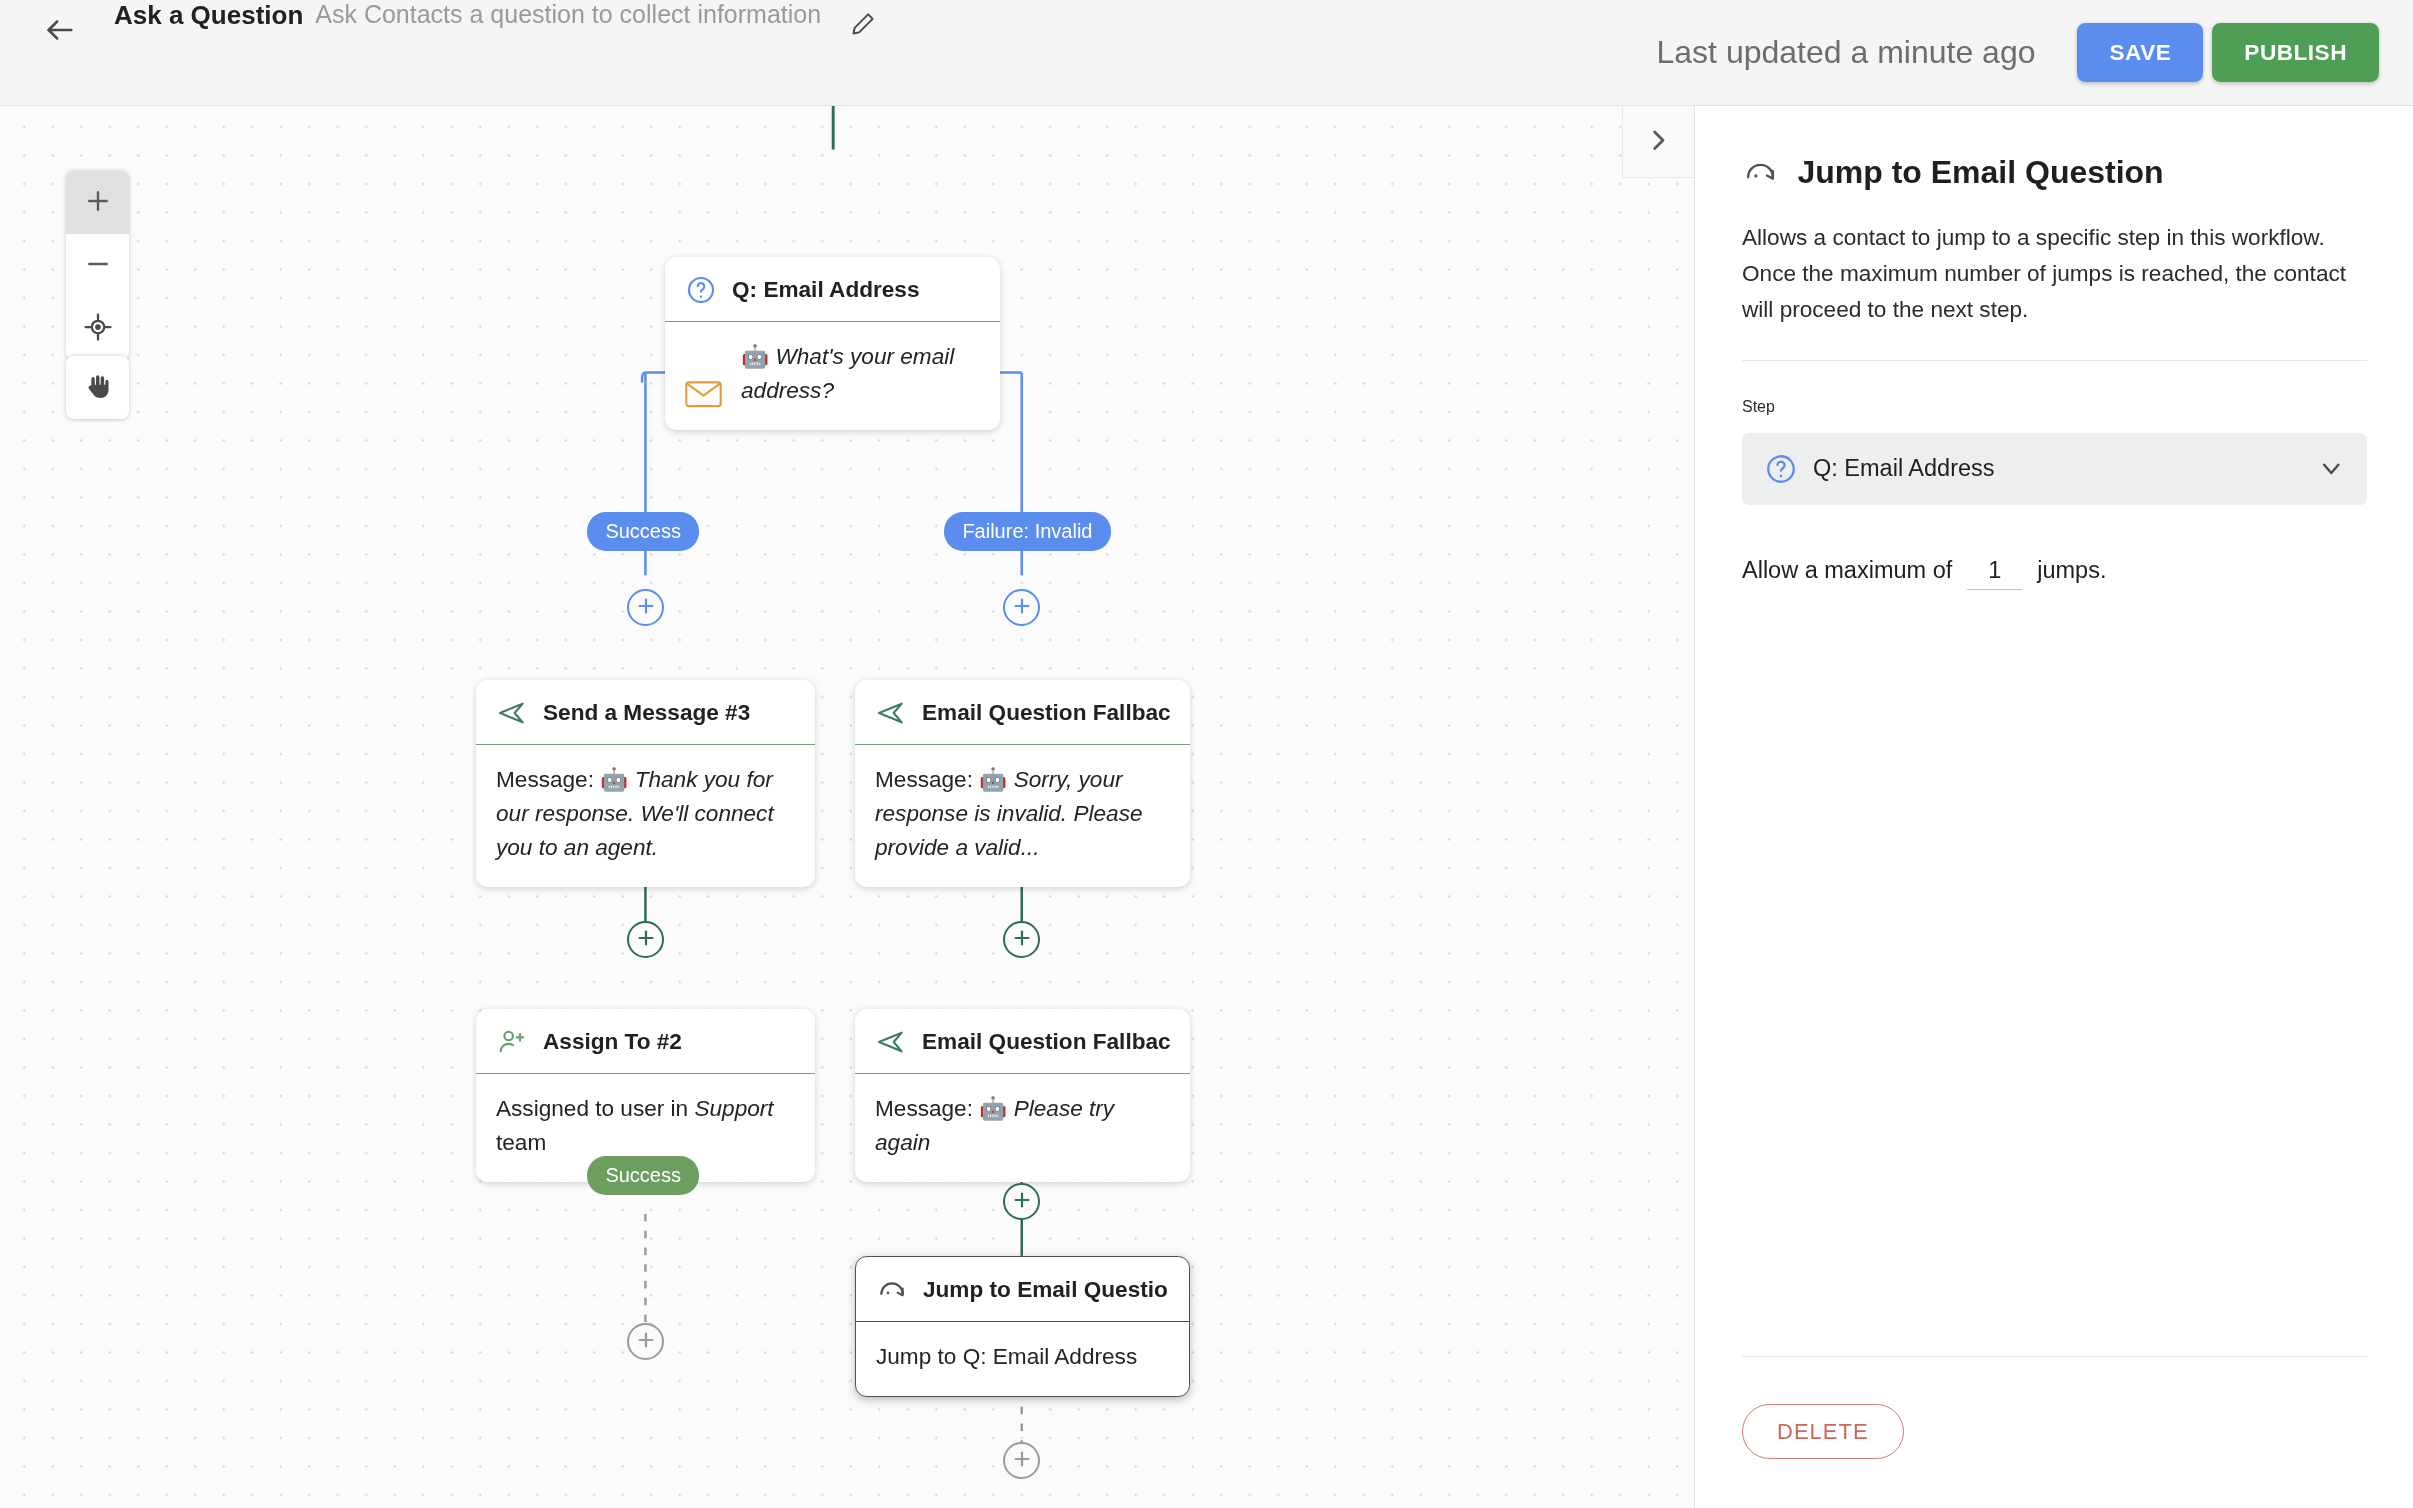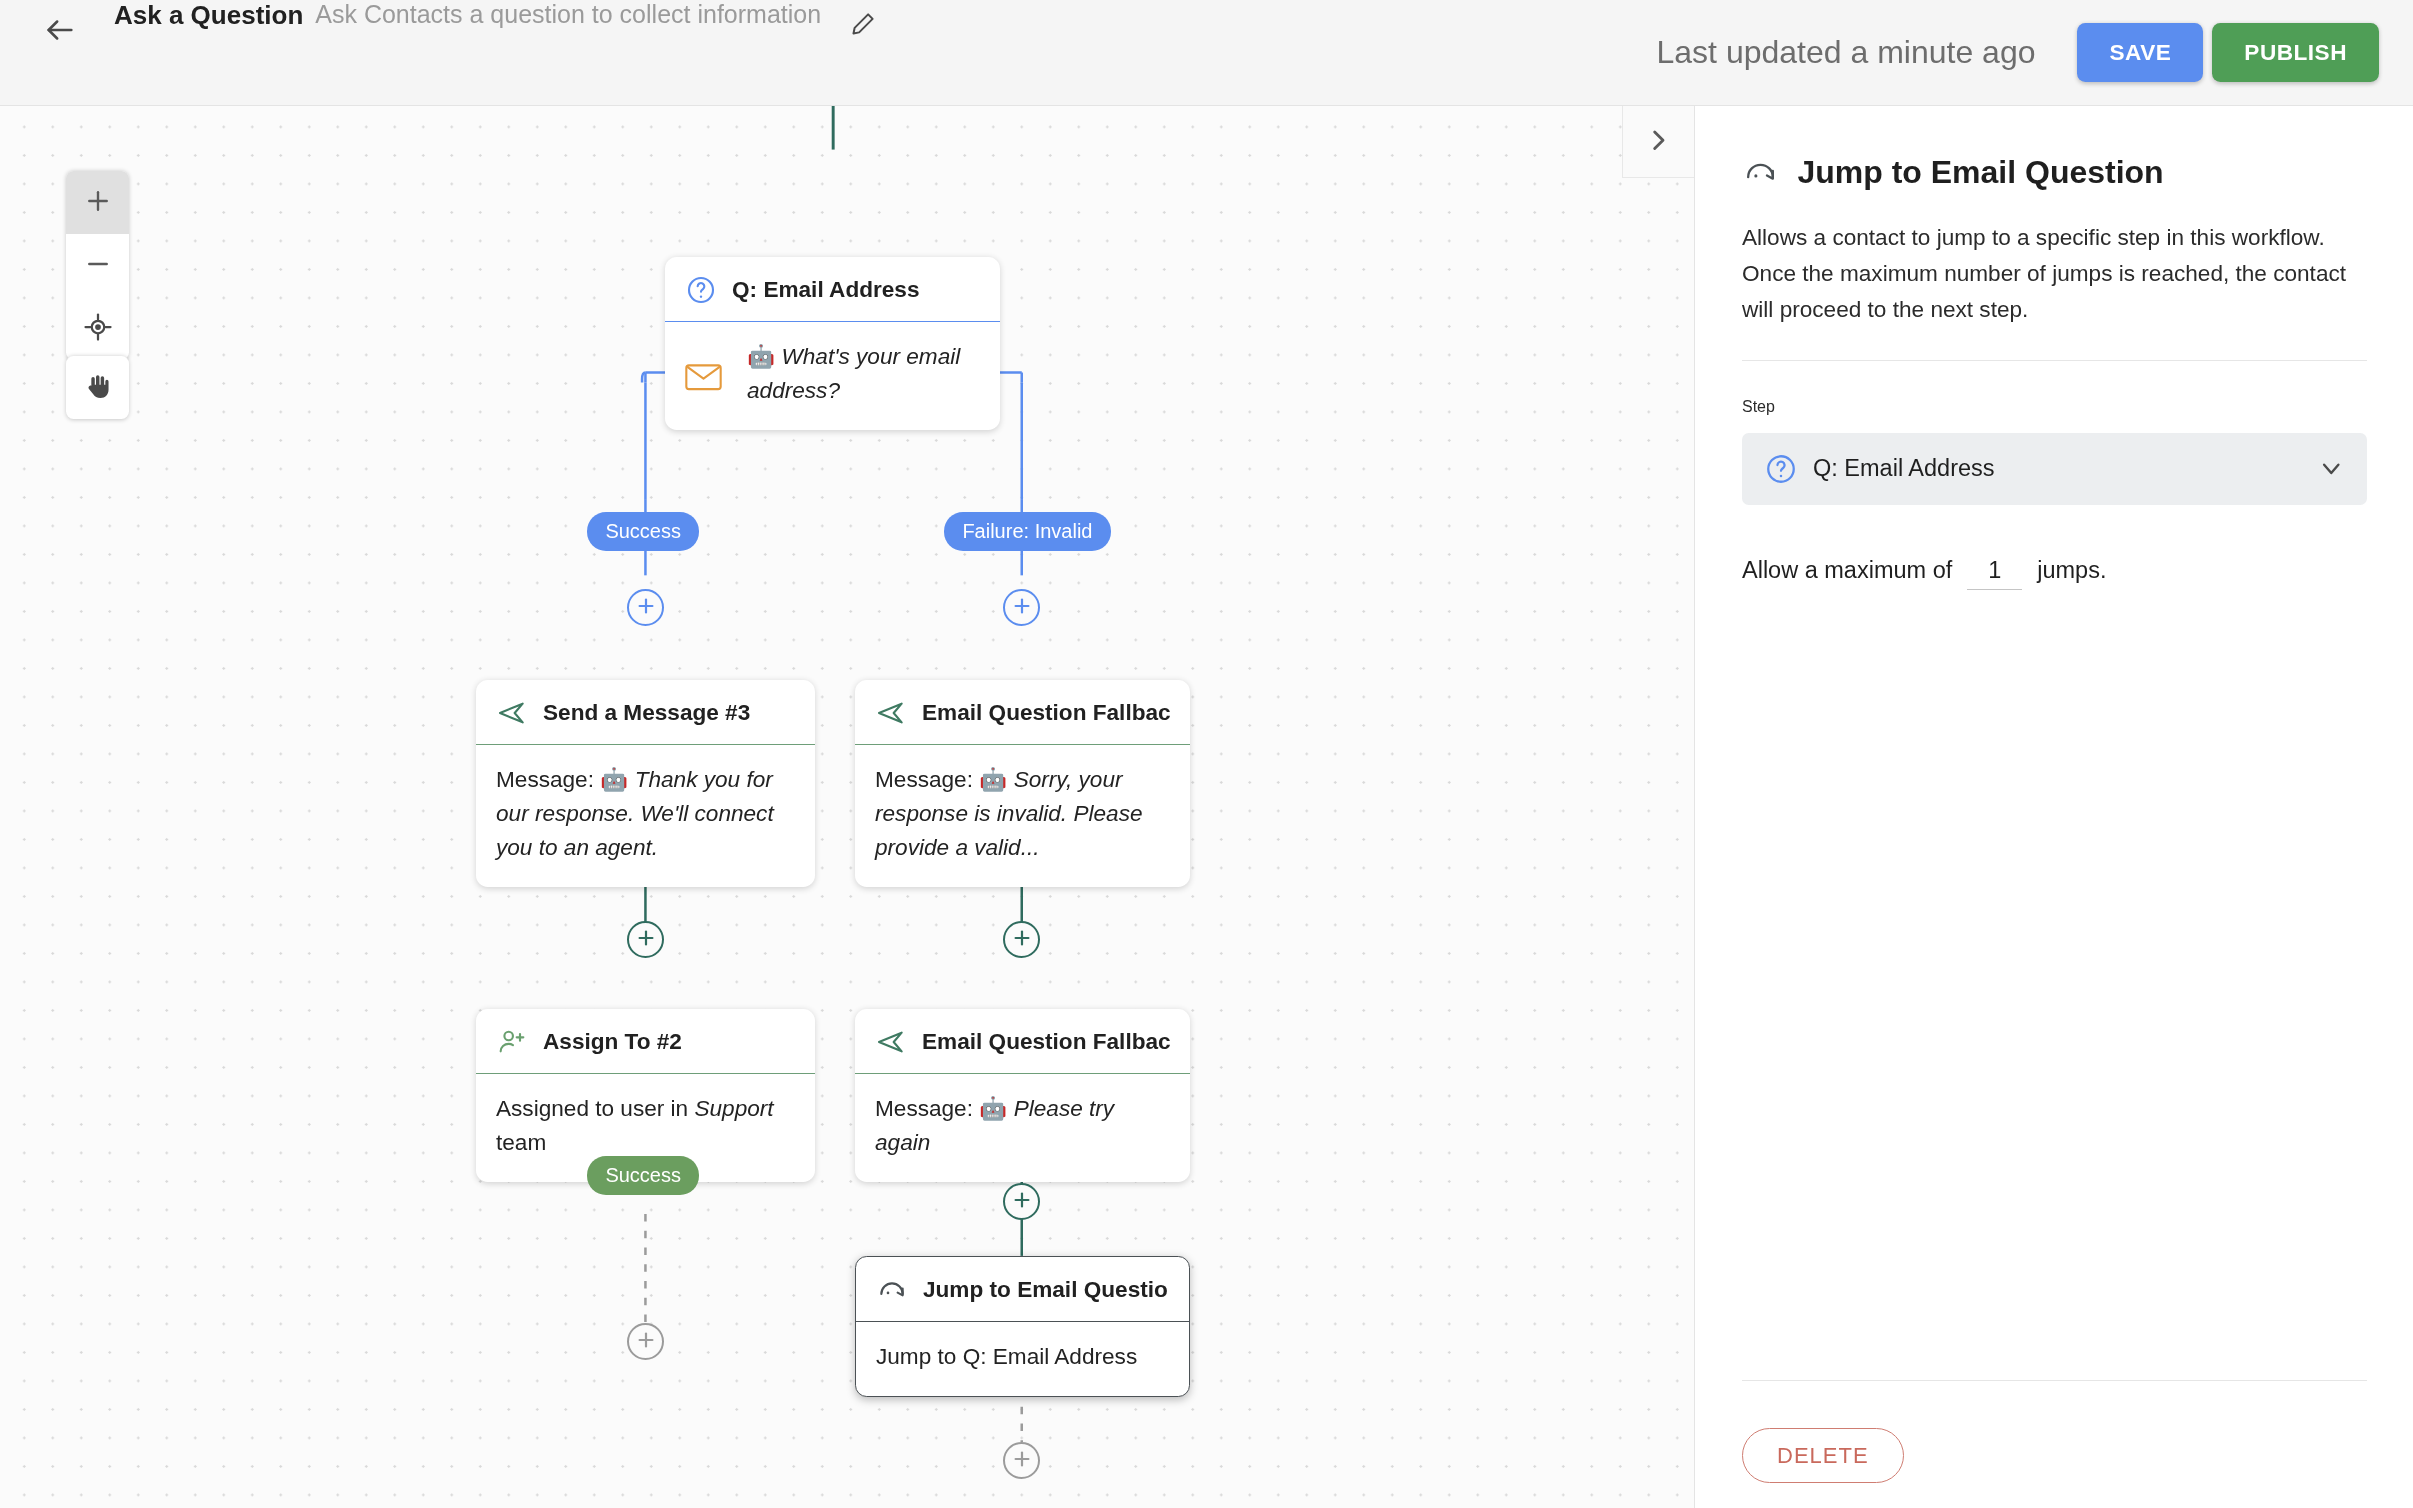--- a/index.html
+++ b/index.html
@@ -105,21 +105,21 @@
   }
   .node.green .node-head { border-bottom-color: #6e9e79; }
   .node.sel { border: 1.7px solid #4b5155; box-shadow: 0 2.5px 8.4px rgba(0,0,0,.25); }
   .node.sel .node-head { border-bottom-color: #4b5155; }
   .node-head-icon { width: 32px; height: 32px; flex: 0 0 32px; display: flex; align-items: center; justify-content: center; }
   .node-head-icon svg { width: 32px; height: 32px; }
   .node-title {
     font-size: 22.6px; color: #212121; font-weight: 600;
     white-space: nowrap; overflow: hidden;
   }
-  .node-body { display: flex; align-items: center; gap: 25px; padding: 18.4px 20px 22px 20px; }
+  .node-body { display: flex; align-items: flex-end; gap: 19px; padding: 18.4px 20px 22px 20px; }
   .node-body-icon { width: 37px; height: 28.5px; flex: 0 0 37px; margin-top: 5px; }
   .node-body-icon svg { width: 37px; height: 28.5px; }
   .node-text { font-size: 22.6px; line-height: 34px; color: #232323; }
   .node-text em { font-style: italic; }
 
   
   .pill {
     position: absolute; height: 39px; padding: 0 18.4px;
     border-radius: 19px; color: #fff; font-size: 20px;
     display: flex; align-items: center; justify-content: center;
@@ -162,21 +162,21 @@
   .select-value { font-size: 23.5px; color: #1f1f1f; }
   .select-caret { margin-left: auto; width: 28.5px; height: 28.5px; }
   .select-caret svg { width: 28.5px; height: 28.5px; }
   .maxrow { display: flex; align-items: baseline; margin-top: 52px; font-size: 23.5px; color: #1f1f1f; }
   .maxrow .num-input {
     width: 55px; border: none; border-bottom: 0.8px solid #c5c5c5;
     text-align: center; font-size: 23.5px; color: #1f1f1f;
     margin: 0 15px; padding-bottom: 5px; background: transparent;
     font-family: "Liberation Sans", sans-serif; outline: none;
   }
-  .panel-footer { margin-top: auto; padding-bottom: 26px; }
+  .panel-footer { margin-top: auto; padding-bottom: 50px; }
   .panel-footer .divider { margin-top: 0; margin-bottom: 47px; }
   .btn-delete {
     height: 55px; padding: 0 34px; border: 1.3px solid #cf7d72; border-radius: 28px;
     background: transparent; color: #c9695c; font-size: 22px; letter-spacing: 1px;
     cursor: pointer; font-family: "Liberation Sans", sans-serif;
   }
 </style>
 </head>
 <body>
 

